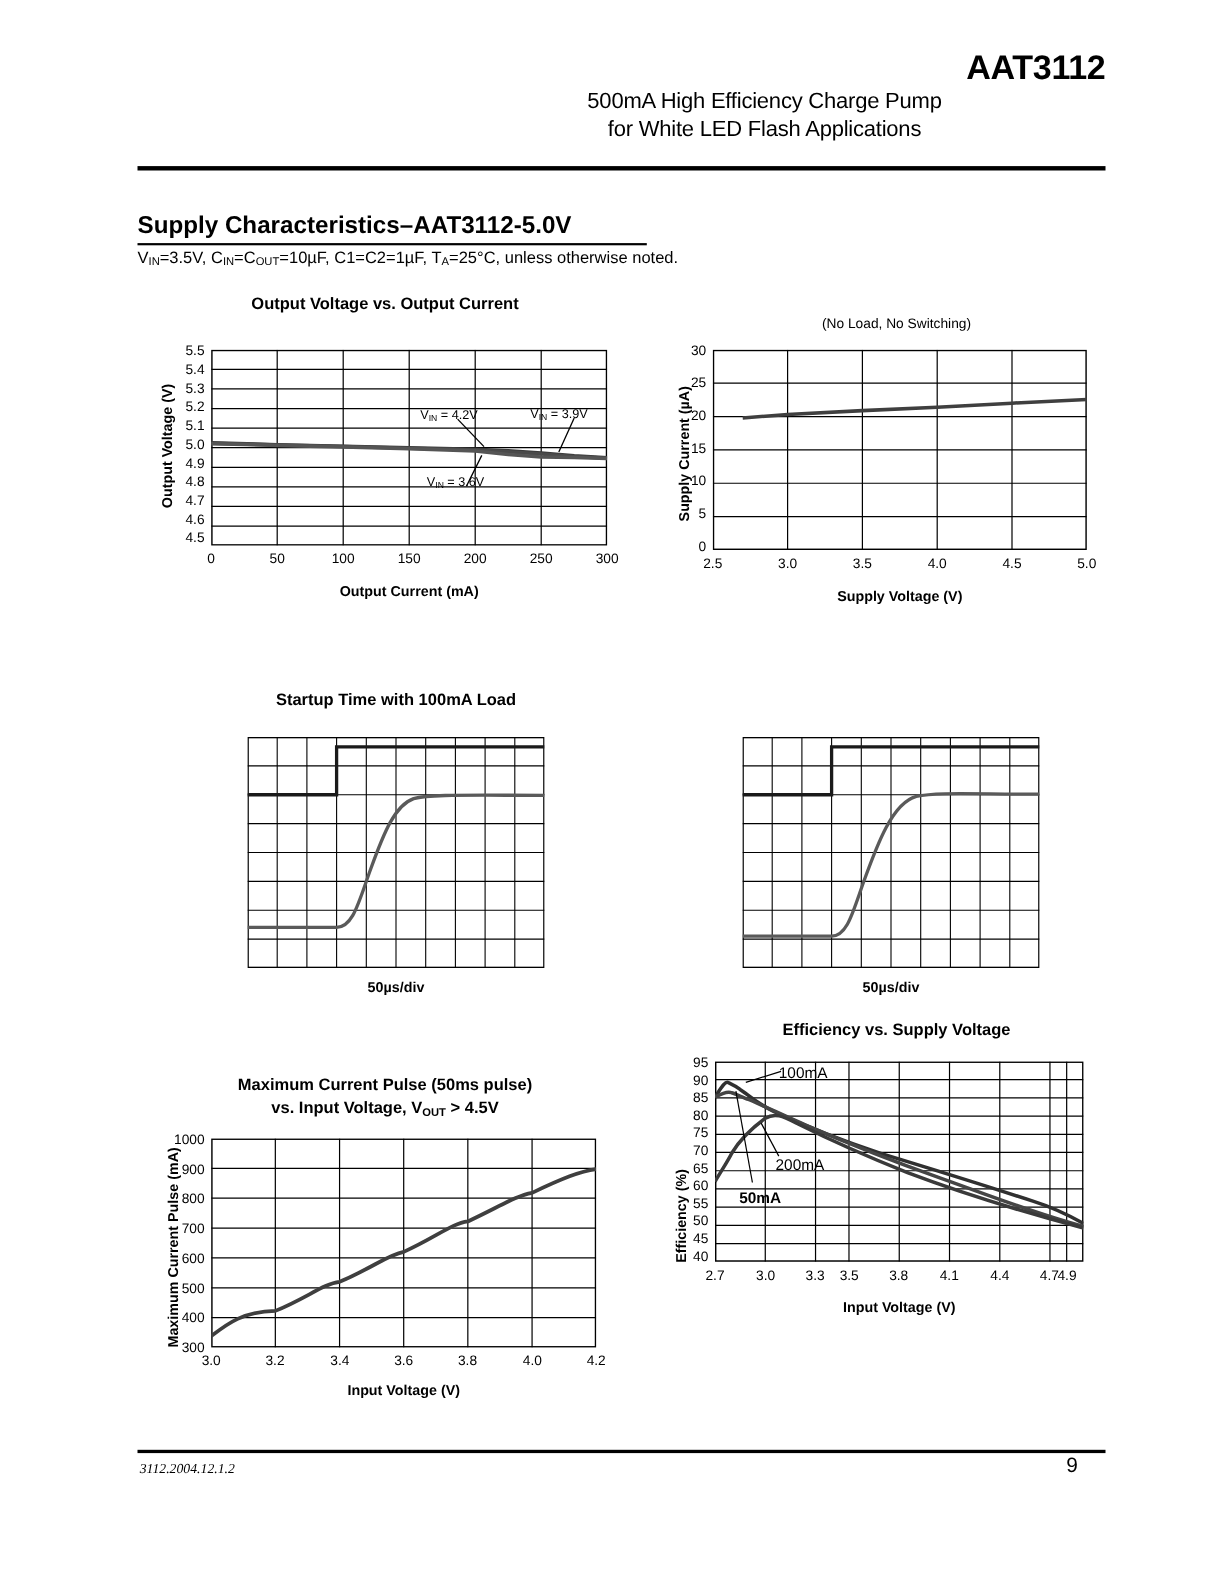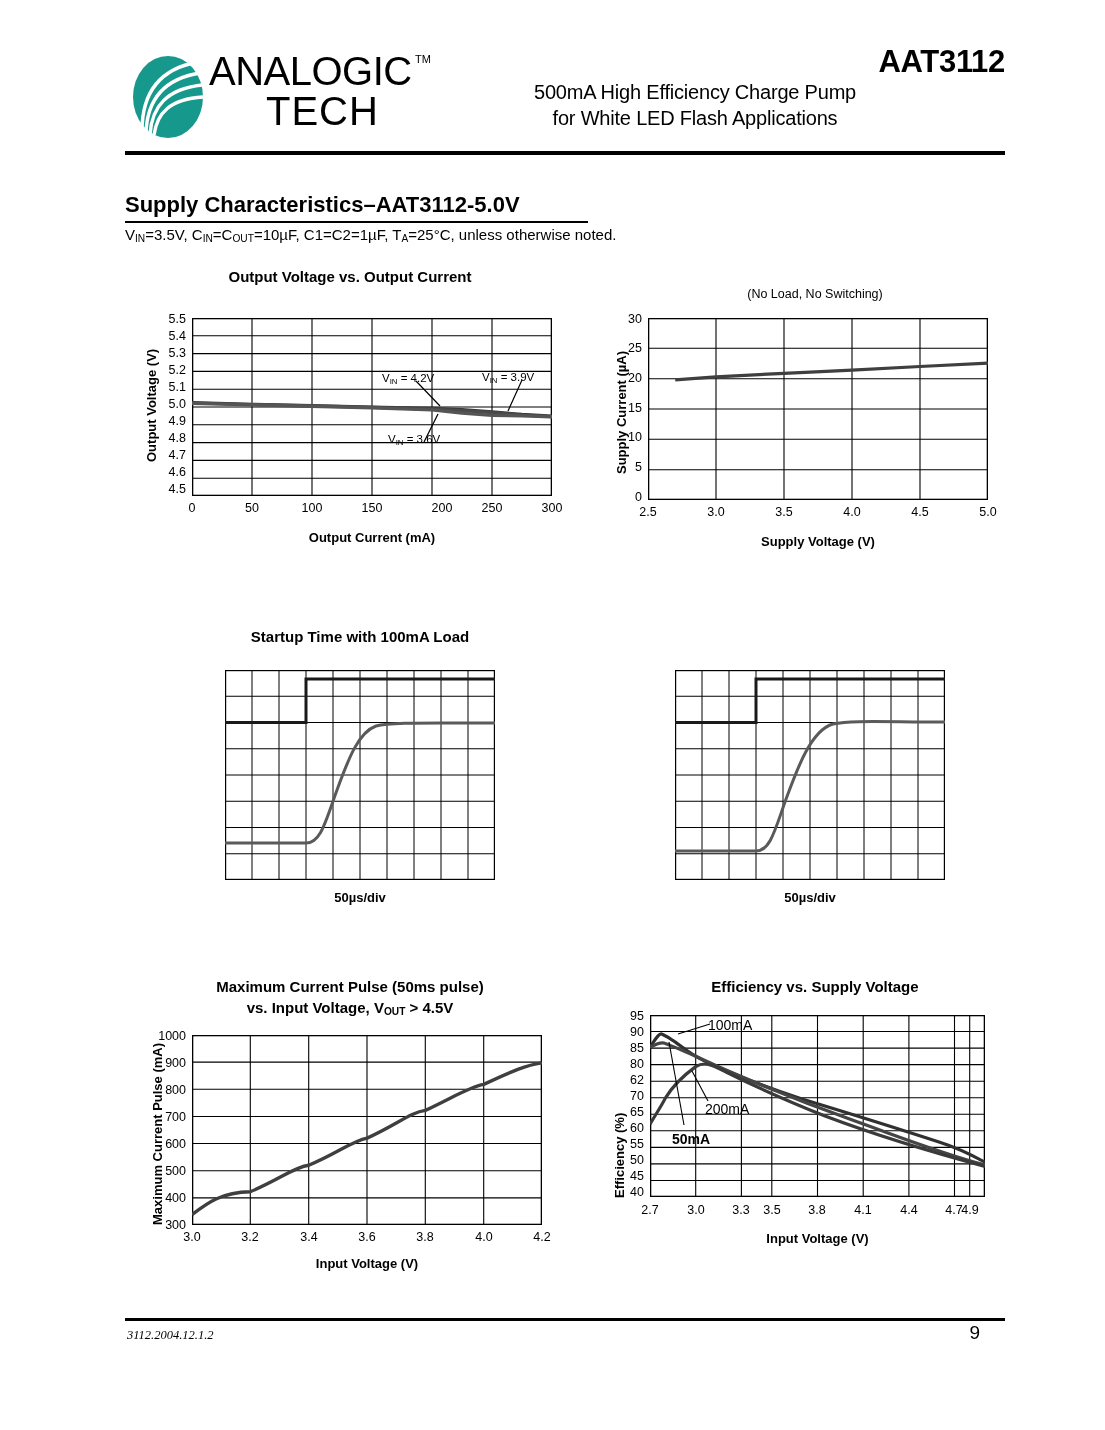--- a/index.html
+++ b/index.html
@@ -57,34 +57,20 @@
   .foot-l { position:absolute; left:127px; top:1328px; font-size:12.5px;
             font-family:"Liberation Serif", serif; font-style:italic; }
   .foot-r { position:absolute; right:125px; top:1322px; font-size:19px; }
 </style>
 </head>
 <body>
 
 <div class="page">
 
   <div class="header">
-    <div class="logo-wrap">
-      <svg class="logo-mark" viewBox="0 0 72 84">
-        <ellipse cx="36" cy="42" rx="35" ry="41" fill="#16998c"></ellipse>
-        <path d="M10 76 C10 40, 26 14, 66 7" fill="none" stroke="#ffffff" stroke-width="3.4"></path>
-        <path d="M14 78 C15 46, 30 24, 68 18" fill="none" stroke="#ffffff" stroke-width="3.4"></path>
-        <path d="M18 79 C20 52, 34 34, 70 30" fill="none" stroke="#ffffff" stroke-width="3.4"></path>
-        <path d="M22 80 C25 58, 38 44, 71 42" fill="none" stroke="#ffffff" stroke-width="3.4"></path>
-      </svg>
-      <div class="logo-text">
-        <span class="logo-l1">ANALOGIC</span>
-        <span class="logo-tm">TM</span>
-        <span class="logo-l2">TECH</span>
-      </div>
-    </div>
     <div class="title-block">
       <div class="part-no">AAT3112</div>
       <div class="subtitle-l">500mA High Efficiency Charge Pump</div>
       <div class="subtitle-l">for White LED Flash Applications</div>
     </div>
   </div>
   <div class="rule-top"></div>
 
   <div class="sec-title">Supply Characteristics–AAT3112-5.0V</div>
   <div class="sec-underline"></div>
@@ -135,21 +121,21 @@
     </svg>
 
     <div style="position:absolute;left:252px;top:104px;font-size:11.5px;white-space:nowrap;"><span>V</span><sub>IN</sub><span> =  4.2V</span></div>
     <div style="position:absolute;left:352px;top:103px;font-size:11.5px;white-space:nowrap;"><span>V</span><sub>IN</sub><span> =  3.9V</span></div>
     <div style="position:absolute;left:258px;top:165px;font-size:11.5px;white-space:nowrap;"><span>V</span><sub>IN</sub><span> =  3.6V</span></div>
 
     <div class="tickx" style="left:39px; top:233px;">0</div>
     <div class="tickx" style="left:99px; top:233px;">50</div>
     <div class="tickx" style="left:159px; top:233px;">100</div>
     <div class="tickx" style="left:219px; top:233px;">150</div>
-    <div class="tickx" style="left:289px; top:233px;">200</div>
+    <div class="tickx" style="left:279px; top:233px;">200</div>
     <div class="tickx" style="left:339px; top:233px;">250</div>
     <div class="tickx" style="left:399px; top:233px;">300</div>
     <div class="xlab" style="left:62px; top:262px; width:360px;">Output Current (mA)</div>
   </div>
 
   <div class="chart-card" style="left:600px; top:268px; width:430px; height:290px;">
     <div class="ct-sub" style="position:absolute;left:0;top:19px;width:430px;">(No Load, No Switching)</div>
     <div class="ylab" style="left:14px; top:206px;">Supply Current (µA)</div>
     <div class="ticky" style="left:-4px; top:44px;">30</div>
     <div class="ticky" style="left:-4px; top:73px;">25</div>
@@ -291,28 +277,28 @@
     <div class="tickx" style="left:39px; top:252px;">3.0</div>
     <div class="tickx" style="left:97px; top:252px;">3.2</div>
     <div class="tickx" style="left:156px; top:252px;">3.4</div>
     <div class="tickx" style="left:214px; top:252px;">3.6</div>
     <div class="tickx" style="left:272px; top:252px;">3.8</div>
     <div class="tickx" style="left:331px; top:252px;">4.0</div>
     <div class="tickx" style="left:389px; top:252px;">4.2</div>
     <div class="xlab" style="left:62px; top:278px; width:350px;">Input Voltage (V)</div>
   </div>
 
-  <div class="chart-card" style="left:600px; top:978px; width:430px; height:300px;">
+  <div class="chart-card" style="left:600px; top:928px; width:430px; height:300px;">
     <div class="ct" style="position:absolute;left:0;top:0;width:430px;">Efficiency vs. Supply Voltage</div>
     <div class="ylab" style="left:12px; top:220px;">Efficiency (%)</div>
     <div class="ticky" style="left:-2px; top:31px;">95</div>
     <div class="ticky" style="left:-2px; top:47px;">90</div>
     <div class="ticky" style="left:-2px; top:63px;">85</div>
     <div class="ticky" style="left:-2px; top:79px;">80</div>
-    <div class="ticky" style="left:-2px; top:95px;">62</div>
+    <div class="ticky" style="left:-2px; top:95px;">75</div>
     <div class="ticky" style="left:-2px; top:111px;">70</div>
     <div class="ticky" style="left:-2px; top:127px;">65</div>
     <div class="ticky" style="left:-2px; top:143px;">60</div>
     <div class="ticky" style="left:-2px; top:159px;">55</div>
     <div class="ticky" style="left:-2px; top:175px;">50</div>
     <div class="ticky" style="left:-2px; top:191px;">45</div>
     <div class="ticky" style="left:-2px; top:207px;">40</div>
     <svg class="plot" style="left:50px; top:37px;" width="335" height="182" viewBox="0 0 335 182">
       <rect x="0.5" y="0.5" width="334" height="181" fill="#fff" stroke="#000" stroke-width="1.6"></rect>
       <g stroke="#000" stroke-width="1.1">

